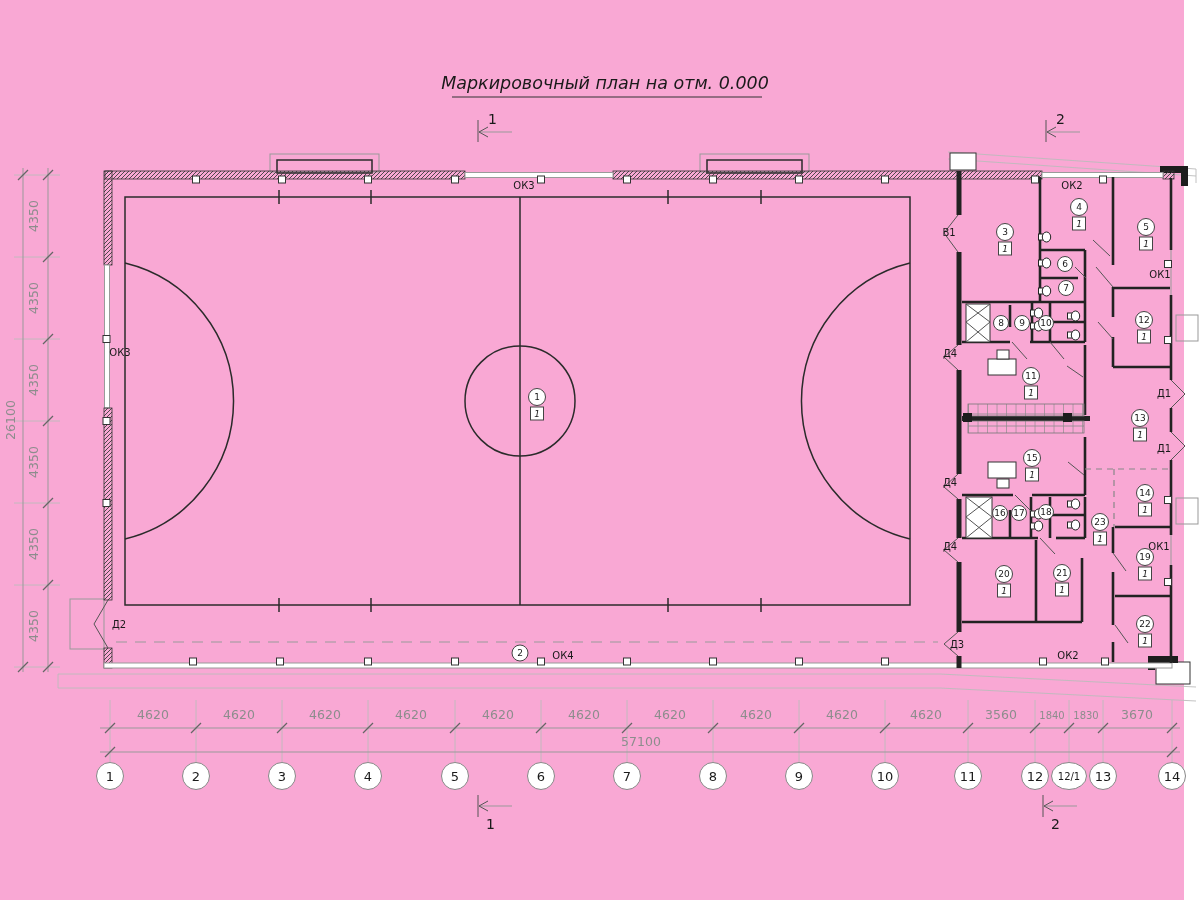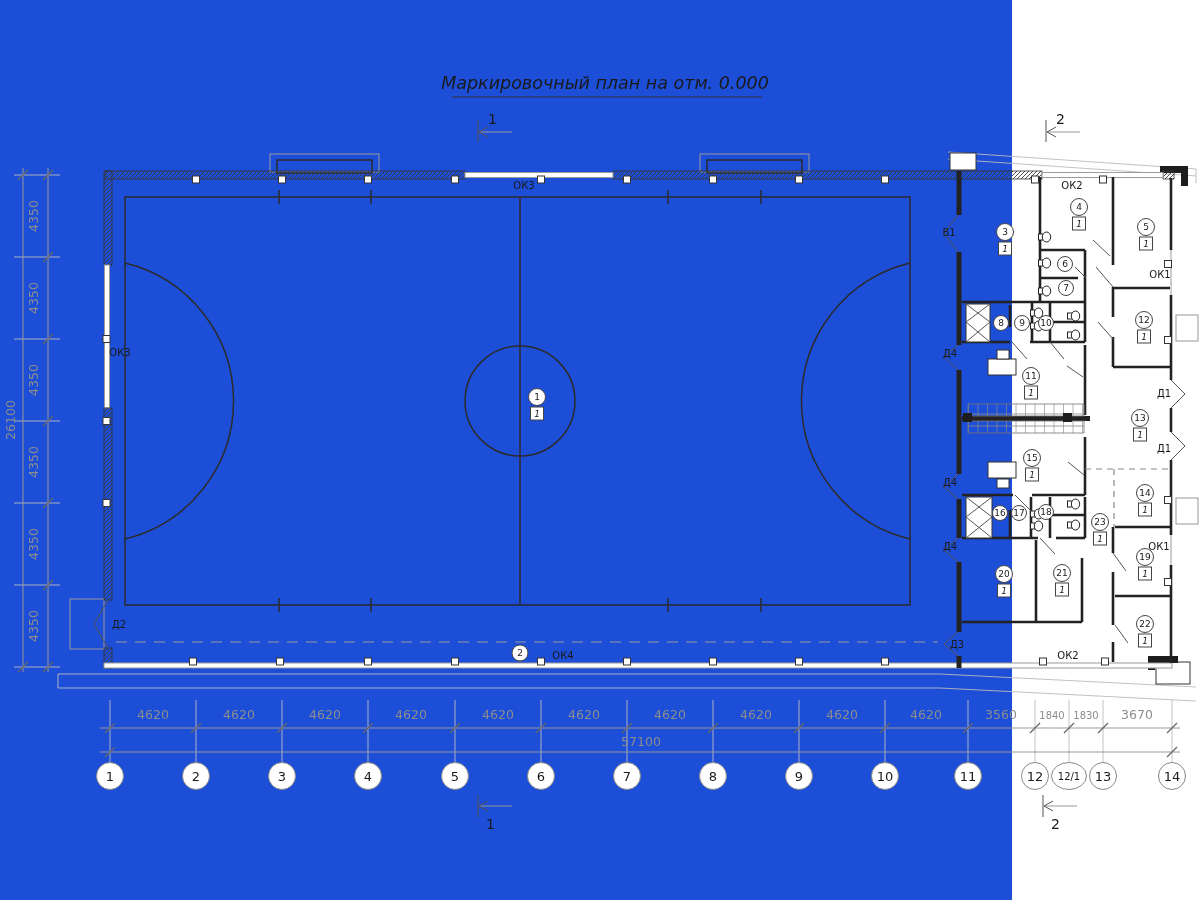--- a/index.html
+++ b/index.html
@@ -1,16 +1,16 @@
 <!DOCTYPE html>
 <html><head>
 <meta charset="utf-8">
 <style>
   html,body{margin:0;padding:0;background:#fff;}
-  #stage{width:1012px;height:900px;position:relative;background:#1d4ed8;}
+  #stage{width:1184px;height:900px;position:relative;background:#f9a8d4;}
   svg{display:block;}
   text{font-family:"DejaVu Sans","Liberation Sans",sans-serif;fill:#1a1a1a;}
   .title{font-size:17.5px;font-style:italic;text-anchor:middle;}
   .dim{font-size:12.5px;fill:#8d8d8d;text-anchor:middle;}
   .dimS{font-size:10px;fill:#8d8d8d;text-anchor:middle;}
   .ax{font-size:13px;text-anchor:middle;}
   .axS{font-size:10px;text-anchor:middle;}
   .lbl{font-size:10px;text-anchor:middle;}
   .rn{font-size:9px;text-anchor:middle;}
   .fl{font-size:9px;font-style:italic;text-anchor:middle;}

